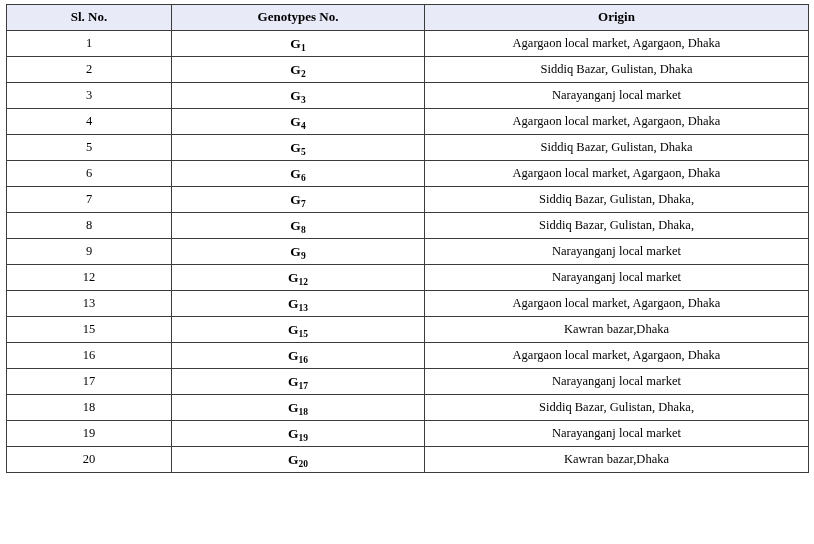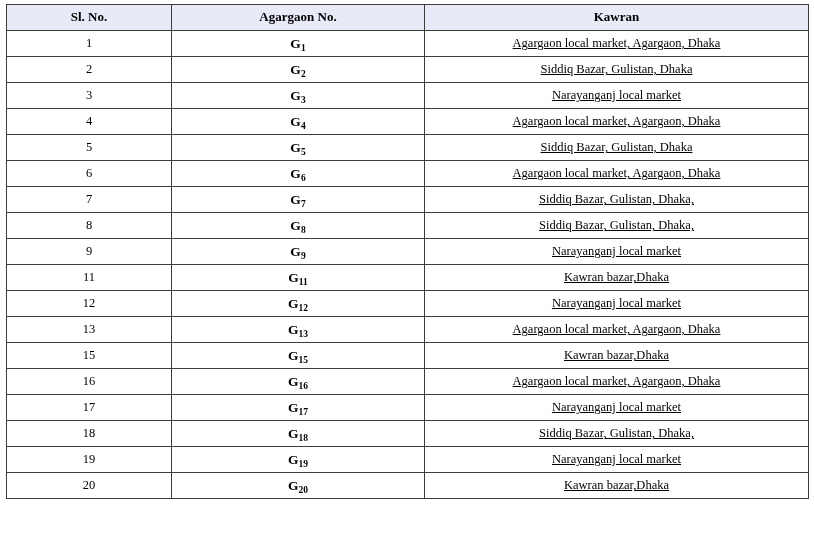--- a/index.html
+++ b/index.html
@@ -56,38 +56,37 @@
   }
   .geno-label sub {
     font-size: 9.5px;
     font-weight: bold;
     vertical-align: baseline;
     position: relative;
     bottom: -3px;
   }
   .origin-text {
     font-size: 12.5px;
-    text-decoration: underline;
   }
 </style>
 </head>
 <body>
 
 <div class="table-wrap">
   <table class="genotype-table">
     <colgroup>
       <col class="col-sl">
       <col class="col-geno">
       <col class="col-origin">
     </colgroup>
     <thead>
       <tr>
         <th>Sl. No.</th>
-        <th>Agargaon No.</th>
-        <th>Kawran</th>
+        <th>Genotypes No.</th>
+        <th>Origin</th>
       </tr>
     </thead>
     <tbody id="table-body">
         <tr>
           <td class="cell-sl">1</td>
           <td class="cell-geno"><span class="geno-label"><span>G</span><sub>1</sub></span></td>
           <td class="cell-origin"><span class="origin-text">Agargaon local market, Agargaon, Dhaka</span></td>
         </tr>
         <tr>
           <td class="cell-sl">2</td>
@@ -123,25 +122,20 @@
           <td class="cell-sl">8</td>
           <td class="cell-geno"><span class="geno-label"><span>G</span><sub>8</sub></span></td>
           <td class="cell-origin"><span class="origin-text">Siddiq Bazar, Gulistan, Dhaka,</span></td>
         </tr>
         <tr>
           <td class="cell-sl">9</td>
           <td class="cell-geno"><span class="geno-label"><span>G</span><sub>9</sub></span></td>
           <td class="cell-origin"><span class="origin-text">Narayanganj local market</span></td>
         </tr>
         <tr>
-          <td class="cell-sl">11</td>
-          <td class="cell-geno"><span class="geno-label"><span>G</span><sub>11</sub></span></td>
-          <td class="cell-origin"><span class="origin-text">Kawran bazar,Dhaka</span></td>
-        </tr>
-        <tr>
           <td class="cell-sl">12</td>
           <td class="cell-geno"><span class="geno-label"><span>G</span><sub>12</sub></span></td>
           <td class="cell-origin"><span class="origin-text">Narayanganj local market</span></td>
         </tr>
         <tr>
           <td class="cell-sl">13</td>
           <td class="cell-geno"><span class="geno-label"><span>G</span><sub>13</sub></span></td>
           <td class="cell-origin"><span class="origin-text">Agargaon local market, Agargaon, Dhaka</span></td>
         </tr>
         <tr>

